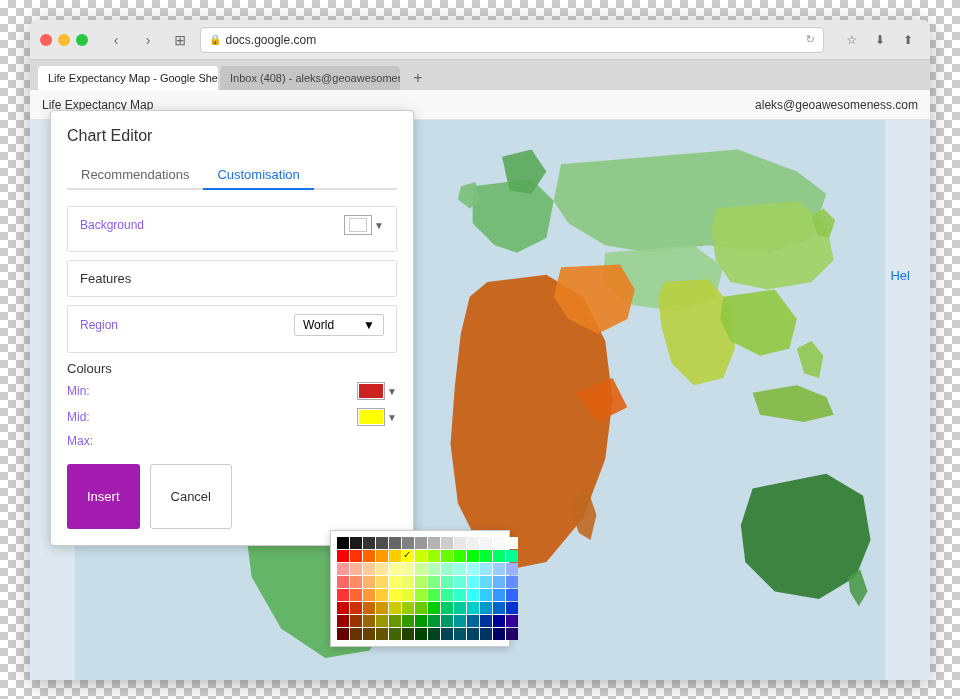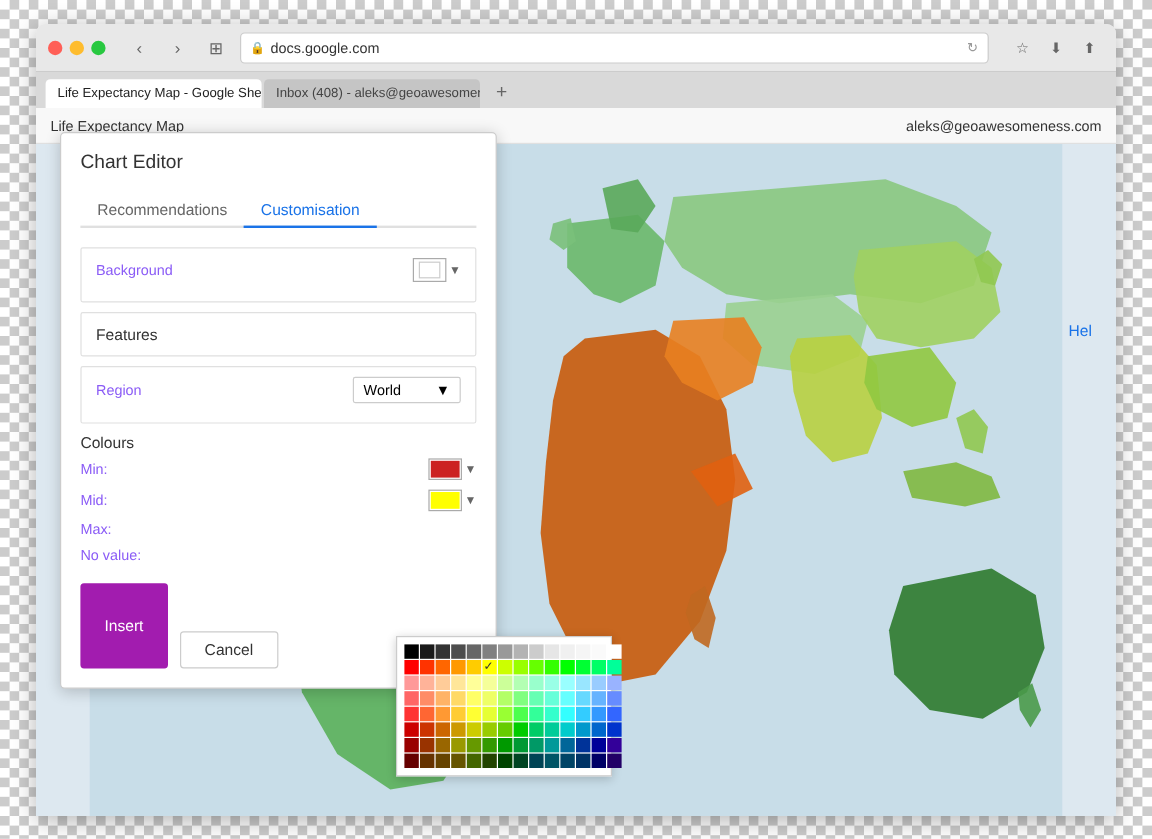--- a/index.html
+++ b/index.html
@@ -223,25 +223,24 @@
       border: none;
       padding: 7px 20px;
       border-radius: 3px;
       cursor: pointer;
       font-size: 13px;
     }
     .btn-cancel {
       background: white;
       color: #333;
       border: 1px solid #ccc;
-      padding: 7px 20px;
+      padding: 24px 20px;
       border-radius: 3px;
       cursor: pointer;
       font-size: 13px;
-      margin-top: 40px;
     }
     .color-picker-popup {
       position: absolute;
       top: 440px;
       left: 300px;
       background: white;
       border: 1px solid #ccc;
       box-shadow: 0 2px 8px rgba(0,0,0,0.2);
       padding: 6px;
       z-index: 20;
@@ -438,23 +437,20 @@
                 <div class="color-swatch" style="background:#ffff00;"></div>
               </div>
               <span style="font-size:10px; color:#666; cursor:pointer;">▼</span>
             </div>
           </div>
 
           <div class="field-row">
             <span class="field-label">Max:</span>
           </div>
 
-          <div class="field-row">
-            <span class="field-label">No value:</span>
-          </div>
         </div>
 
         <div class="modal-footer">
           <button class="btn-insert">Insert</button>
           <button class="btn-cancel">Cancel</button>
         </div>
       </div>
     </div>
 
     <div class="color-picker-popup" id="color-picker">

